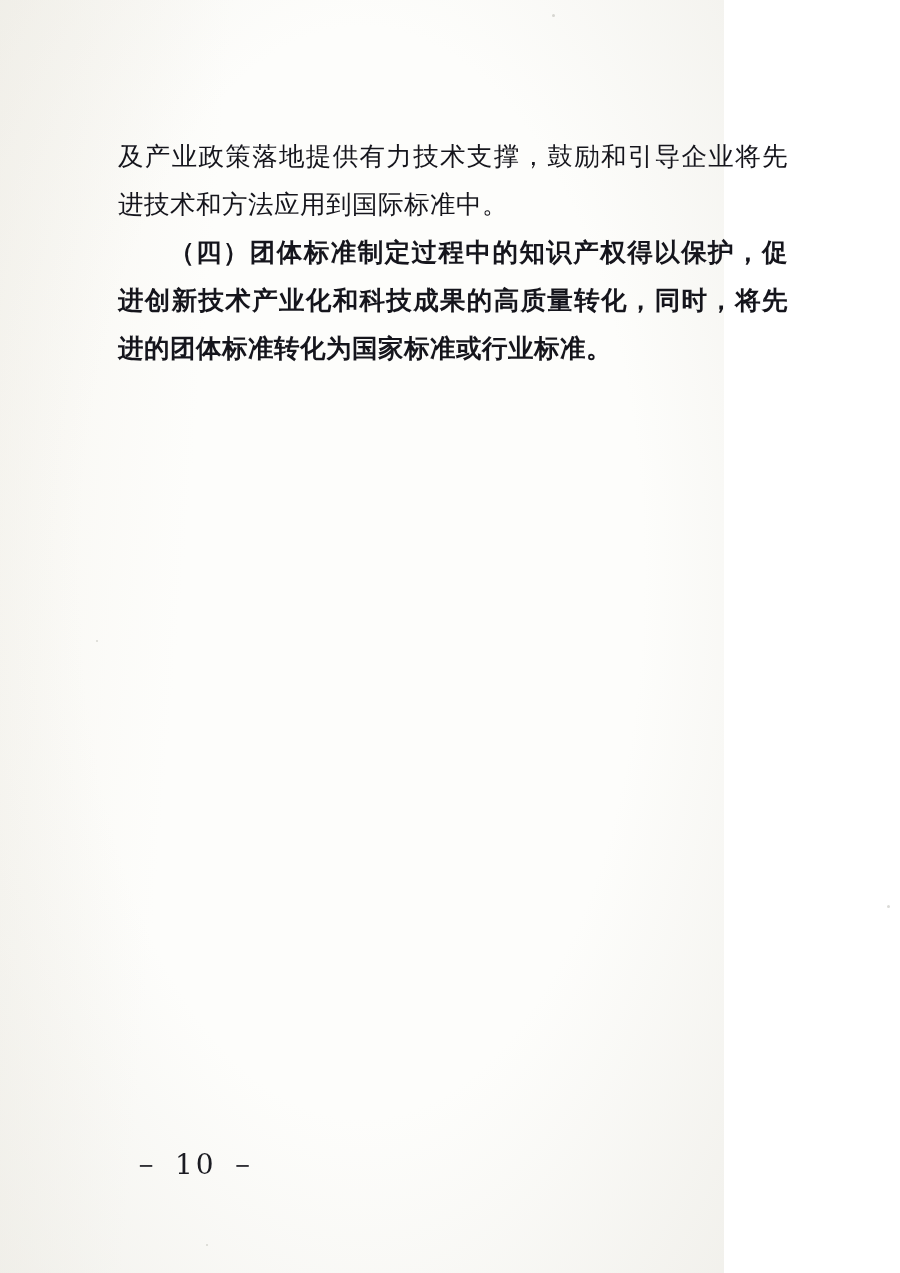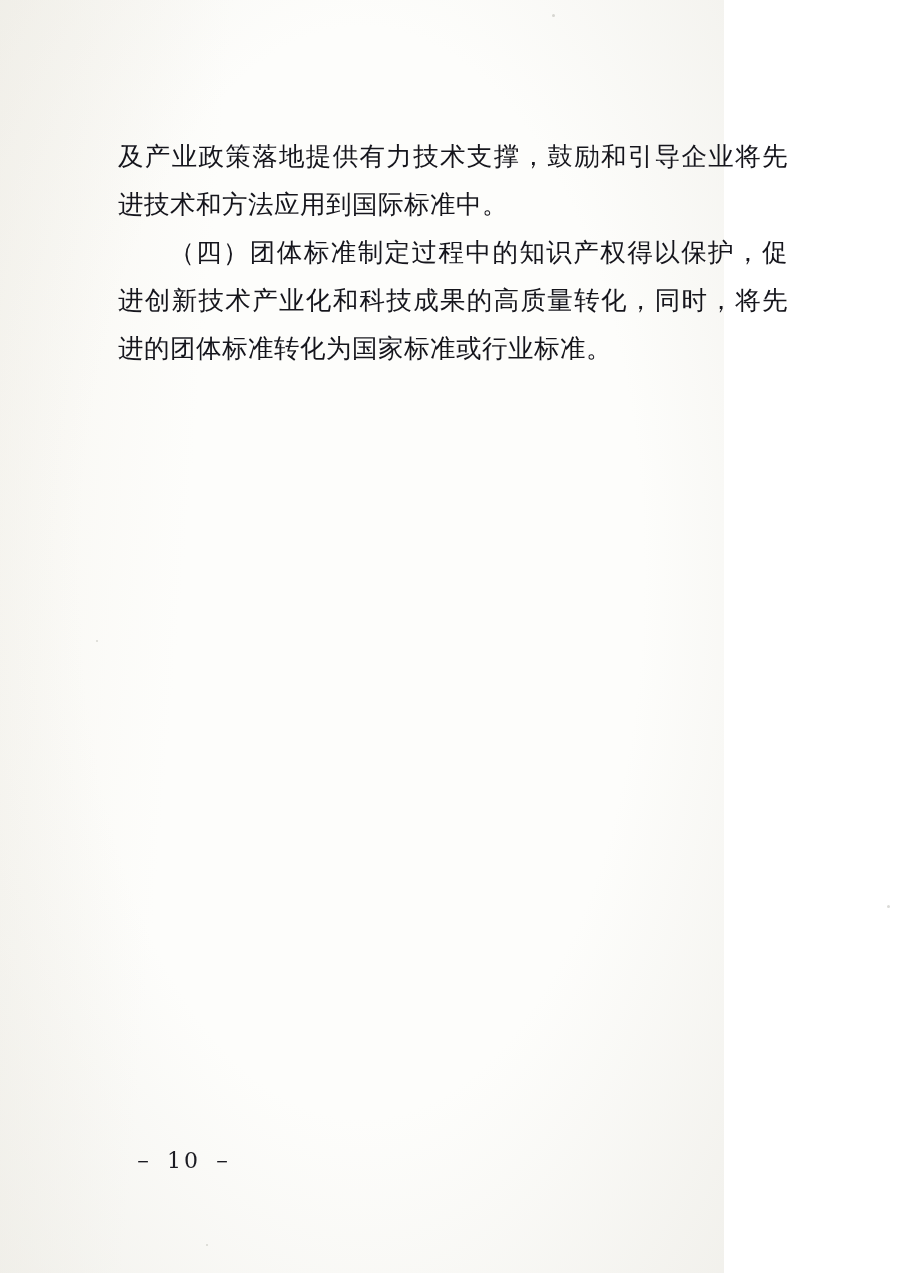--- a/index.html
+++ b/index.html
@@ -41,29 +41,30 @@
     letter-spacing: 0.5px;
     text-align: justify;
     text-justify: inter-character;
     color: #15151c;
     margin: 0 0 0 0;
     font-family: "DejaVu Serif", "Liberation Serif", serif;
     text-indent: 0;
   }
   .para + .para {
     margin-top: 0px;
+    font-weight: bold;
   }
   .para.indent {
     text-indent: 51px;
   }
   .page-number {
     position: absolute;
     left: 132px;
     top: 1146px;
-    font-size: 22px;
+    font-size: 28px;
     letter-spacing: 3px;
     color: #1b1b22;
     font-family: "DejaVu Serif", "Liberation Serif", serif;
   }
   
   .speck {
     position: absolute;
     background: rgba(150,148,140,0.35);
     border-radius: 50%;
     pointer-events: none;

